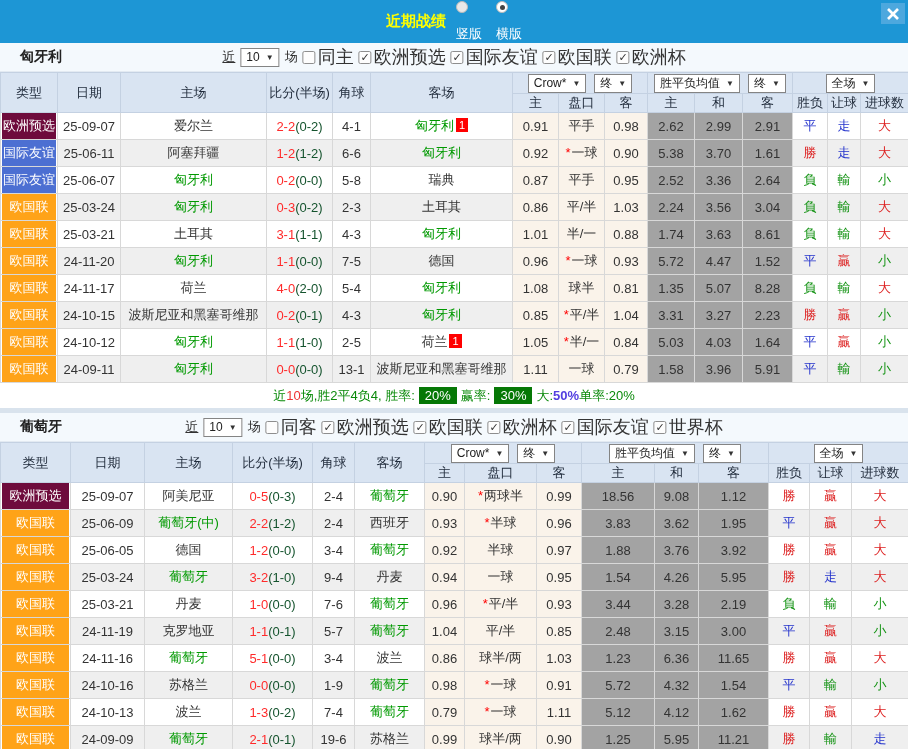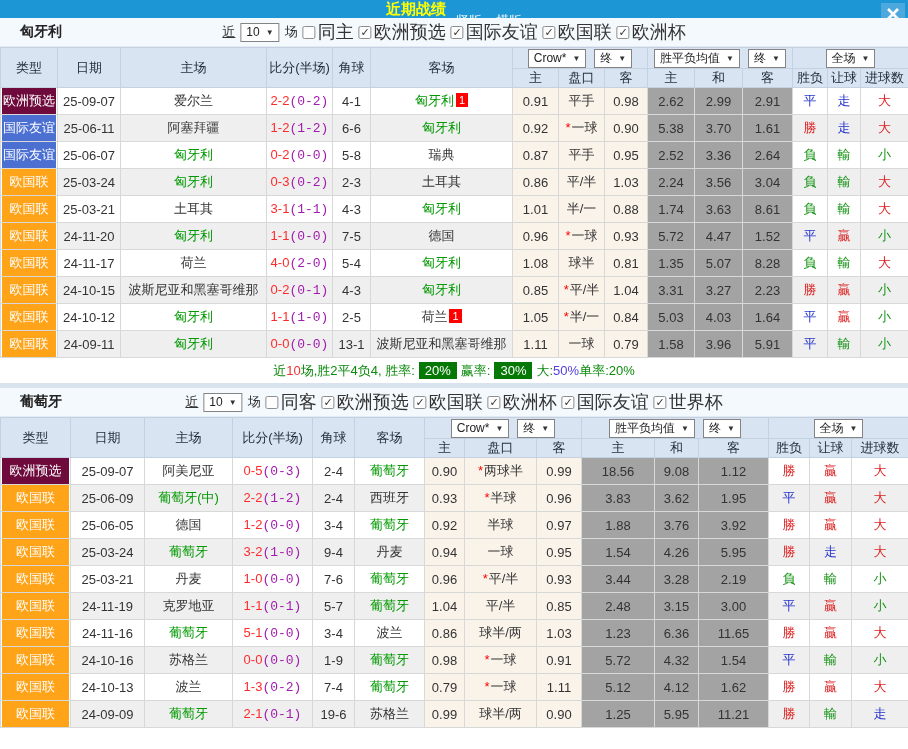--- a/index.html
+++ b/index.html
@@ -1,20 +1,20 @@
 <!DOCTYPE html>
 <html><head>
 <meta charset="utf-8">
 <style>
   * { box-sizing: border-box; margin: 0; padding: 0; }
   html,body { width: 908px; height: 749px; overflow: hidden;
     font-family: "Liberation Sans", "DejaVu Sans", sans-serif; background: #fff; }
 
   
-  .titlebar { height: 18px; background: #1D96D5; position: relative;
+  .titlebar { height: 43px; background: #1D96D5; position: relative;
     display: flex; align-items: center; justify-content: center; }
   .title { color: #FFFF00; font-weight: bold; font-size: 15px; margin-right: 10px; }
   .radio-group { display: inline-flex; align-items: center; gap: 14px; }
   .radio-item { display: inline-flex; align-items: flex-start; gap: 12px; cursor: pointer; flex-direction: column; }
   .radio-dot { width: 12px; height: 12px; border-radius: 50%; background: #E8E8E8;
     border: 1px solid #BBB; position: relative; display: inline-block; }
   .radio-dot.checked { background: #fff; }
   .radio-dot.checked::after { content: ""; position: absolute; left: 3px; top: 3px;
     width: 5px; height: 5px; border-radius: 50%; background: #444; }
   .radio-label { color: #fff; font-size: 13px; }
@@ -54,28 +54,28 @@
   tr.even td.par { background: #EFEFEF; }
   td.league-cell { padding: 0; }
   .league { width: 100%; height: 100%; display: flex; align-items: center;
     justify-content: center; color: #fff; font-size: 13px; }
   td.odds { background: #FAF3EA; }
   td.mean { background: #a3a3a3; }
   .team-self { color: #009900; }
   .badge1 { display: inline-block; background: #FF0000; color: #fff; font-size: 11px;
     line-height: 14px; padding: 0 3px; margin-left: 2px; vertical-align: 1px; }
   .score { color: #FF2A2A; }
-  .half { color: #a21caf; font-family: Liberation Mono, monospace; }
+  .half { color: #14532d; }
   .star { color: #FF0000; margin-right: 1px; }
   .t-r { color: #DD2121; } .t-b { color: #2433CC; } .t-g { color: #149314; }
 
   
   .summary { height: 25px; display: flex; align-items: center; justify-content: center;
     font-size: 13px; background: #fff; }
-  .sum-green { color: #0A8A0A; } .sum-red { color: #EE3333; } .sum-blue { color: #5340E0; }
+  .sum-green { color: #0A8A0A; } .sum-red { color: #EE3333; } .sum-blue { color: #5340E0; font-weight: bold; }
   .sum-badge { background: #067806; color: #fff; padding: 1px 6px; margin: 0 4px; }
   .gap { height: 5px; background: #D9E3ED; }
 </style>
 </head>
 <body>
 
 <div class="panel">
   <div class="titlebar">
     <span class="title">近期战绩</span>
     <span class="radio-group" id="layout-radios">

